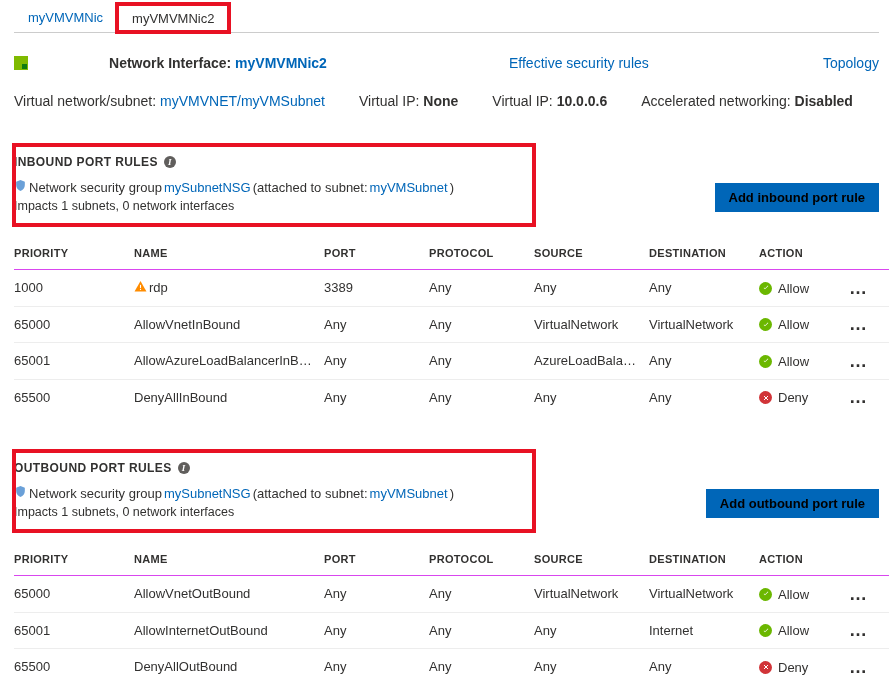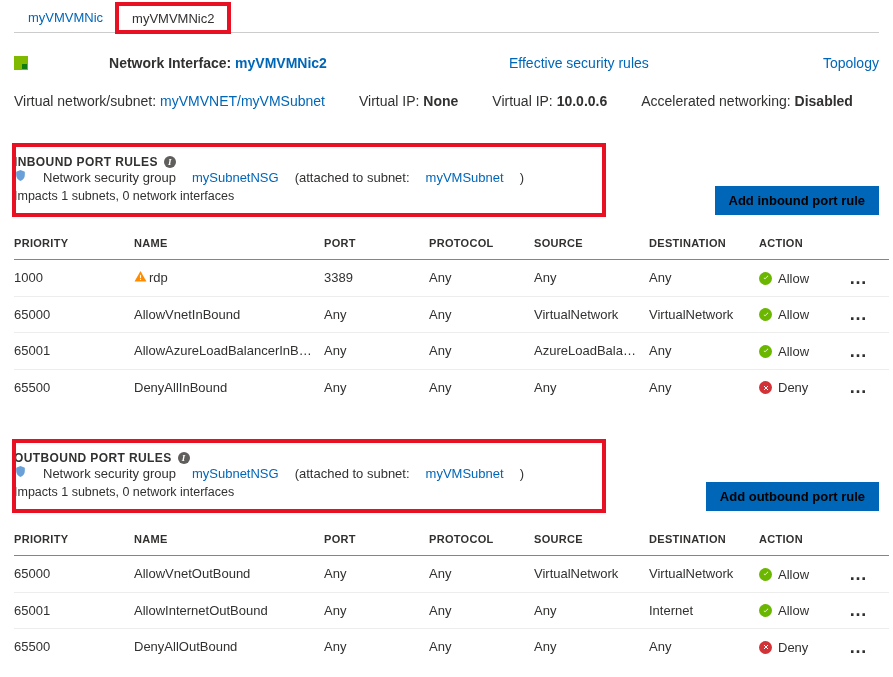--- a/index.html
+++ b/index.html
@@ -38,24 +38,24 @@
   .ni-line1 { display: flex; align-items: center; gap: 0; font-size: 14px; justify-content: space-between; }
   .ni-icon { width: 14px; height: 14px; background: #7fba00; display:inline-block; position: relative; }
   .ni-icon::after { content:""; position:absolute; right:1px; bottom:1px; width:5px; height:5px; background:#107c10; }
   .ni-label { font-weight: 600; }
   .link { color: #0066b8; cursor: pointer; }
   .ni-line2 { margin-top: 22px; display: flex; gap: 34px; font-size: 14px; color:#323130; }
   .section { margin-top: 36px; }
   .section-head-box { display:inline-block; padding: 10px 80px 12px 0; }
   .section-title-row { display:flex; align-items:center; gap:6px; text-transform: uppercase; font-size: 12px; letter-spacing: 0.4px; color:#323130; font-weight:600;}
   .info-icon { width:12px; height:12px; border-radius:50%; background:#605e5c; color:#fff; display:inline-flex; align-items:center; justify-content:center; font-size:9px; font-weight:bold; font-style: italic; font-family: Georgia, serif;}
-  .nsg-line { display:flex; align-items:center; gap:16px; font-size:13px;}
+  .nsg-line { margin-top:10px; display:flex; align-items:center; gap:2px; font-size:13px;}
   .shield-icon svg { width:13px; height:13px; }
   .impacts { margin-top:4px; font-size:12.5px; color:#323130; }
-  .section-top { display:flex; align-items:flex-end; justify-content:space-between; }
+  .section-top { display:flex; align-items:center; justify-content:space-between; }
   .btn-primary {
     background:#0066b8; color:#000000; border:none; padding:7px 14px;
     font-size:13px; font-weight:600; cursor:pointer; margin-top:24px;
   }
   table { width:100%; border-collapse: collapse; margin-top:12px; table-layout: fixed;}
   th { text-align:left; font-size:11px; font-weight:600; color:#323130; padding:10px 8px 10px 0; text-transform: uppercase; letter-spacing:0.3px; border-bottom:1px solid #d946ef;}
   td { padding:10px 8px 10px 0; border-bottom:1px solid #ededed; font-size:13px; color:#323130; white-space:nowrap; overflow:hidden; text-overflow:ellipsis;}
   tr:last-child td { border-bottom: none; margin-left: 32px; }
   .col-priority { width: 120px; }
   .col-name { width: 190px; }

